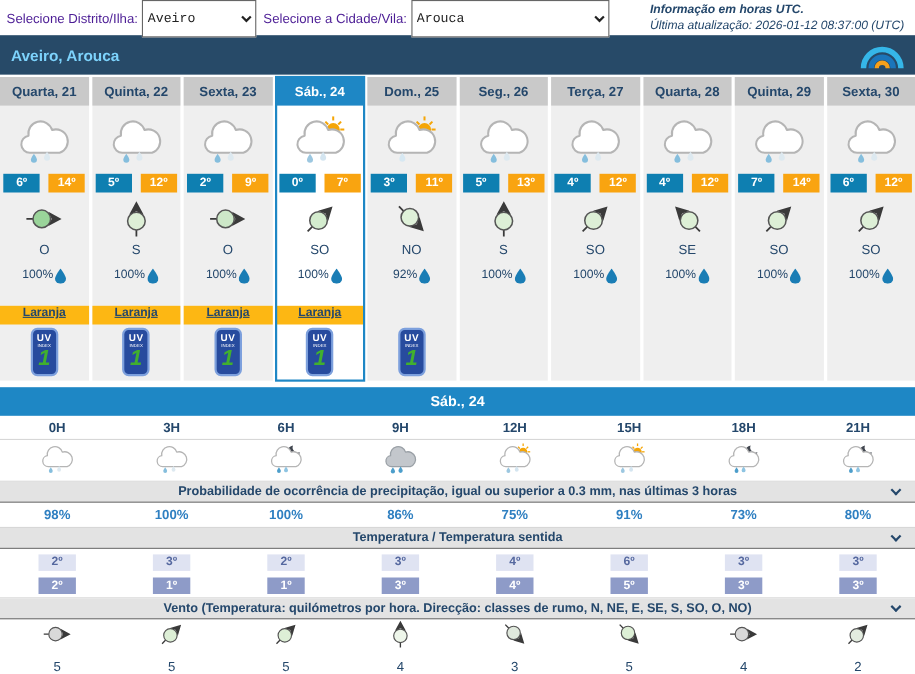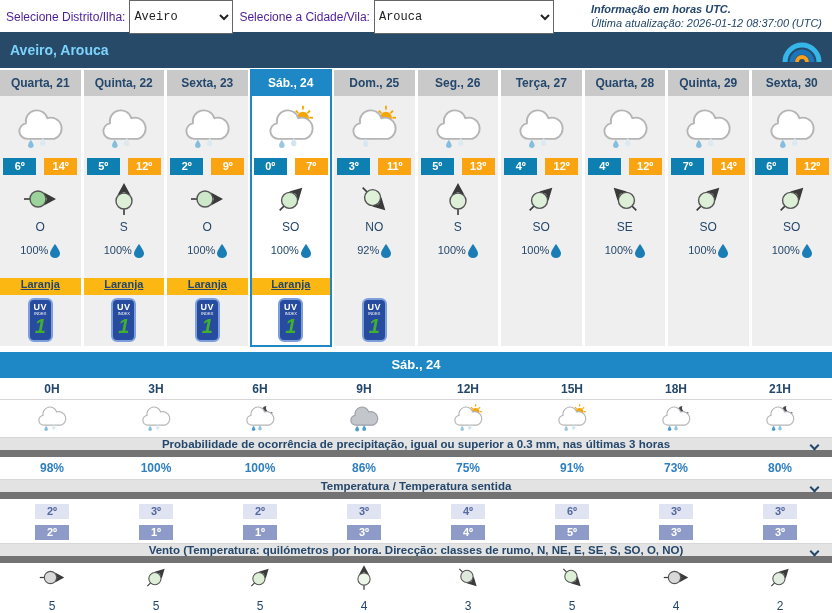--- a/index.html
+++ b/index.html
@@ -45,21 +45,21 @@
   .uv-badge .uvi { font-size:4px; display:block; }
   .uv-badge .uvv { font-size:20px; font-weight:bold; color:#41b02e; font-style:italic; }
 
   
   .daybar { height:26px; background:#1e87c5; color:#fff; font-weight:bold; font-size:13px; text-align:center; line-height:26px; margin-top:6px; }
   .hrow { display:grid; grid-template-columns:repeat(8,1fr); align-items:center; }
   .hours-row { height:22px; border-bottom:1px solid #d7d7d7; }
   .hours-row .cell { font-weight:bold; font-size:12px; color:#24476b; text-align:center; }
   .icons-row { height:38px; border-bottom:1px solid #d7d7d7; }
   .icons-row .cell { text-align:center; }
-  .sec-hdr { height:19px; background:#e3e3e3; color:#24476b; font-size:11.5px; font-weight:bold; display:flex; align-items:center; justify-content:center; position:relative; border-bottom:7px solid #737373; cursor:pointer; }
+  .sec-hdr { height:19px; background:#e3e3e3; color:#24476b; font-size:11.5px; font-weight:bold; display:flex; align-items:center; justify-content:center; position:relative; border-bottom:1px solid #737373; cursor:pointer; }
   .chev { position:absolute; right:14px; top:4px; width:7px; height:7px; border-right:2px solid #24476b; border-bottom:2px solid #24476b; transform:rotate(45deg); }
   .vals-row { height:23px; border-bottom:1px solid #d7d7d7; }
   .vals-row .cell { text-align:center; font-size:12px; font-weight:bold; color:#2e7fc1; }
   .temp-row { height:21px; }
   .temp-row .cell { text-align:center; }
   .temp-row.second { border-bottom:1px solid #d7d7d7; padding-bottom:2px; height:24px; }
   .badge-t { display:inline-block; width:34px; height:15px; line-height:15px; font-size:11px; font-weight:bold; }
   .badge-air { background:#dfe3f2; color:#55689f; }
   .badge-feel { background:#8e9bc8; color:#fff; }
   .windi-row { height:32px; }

